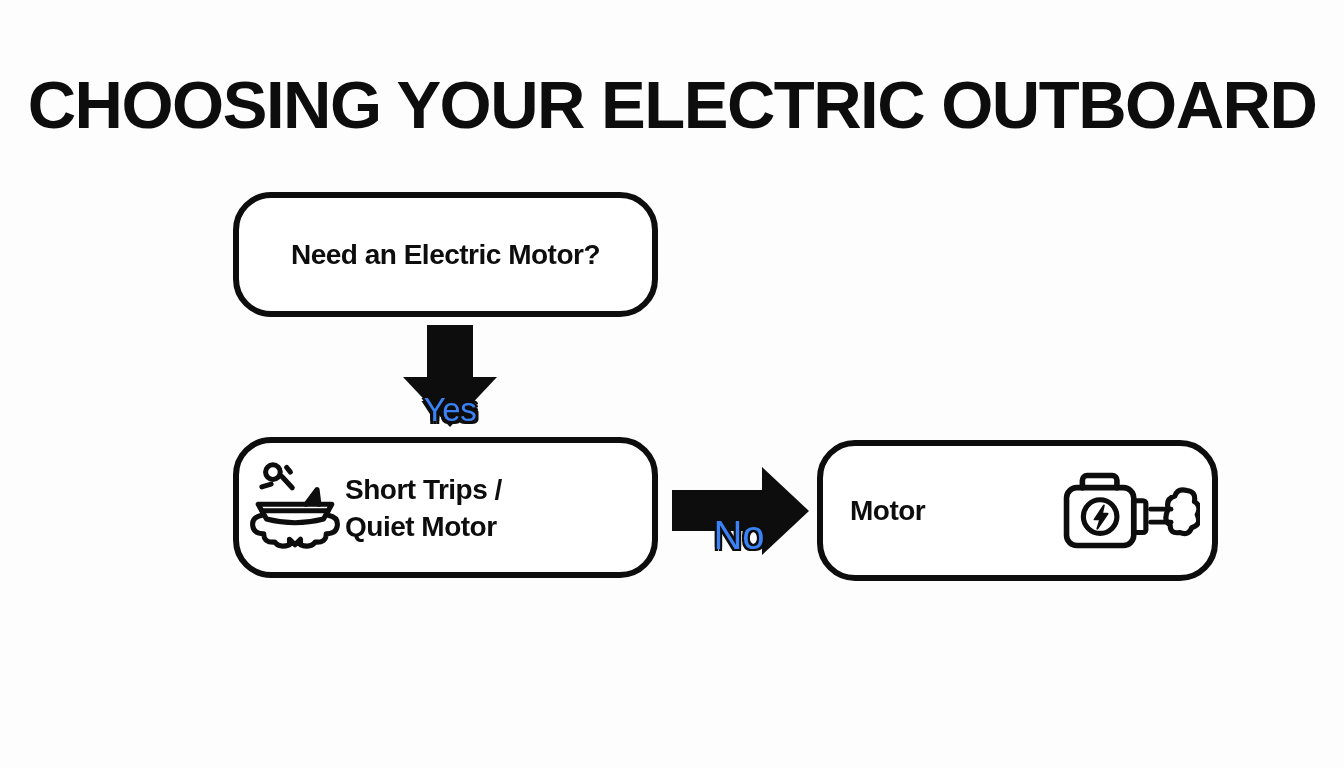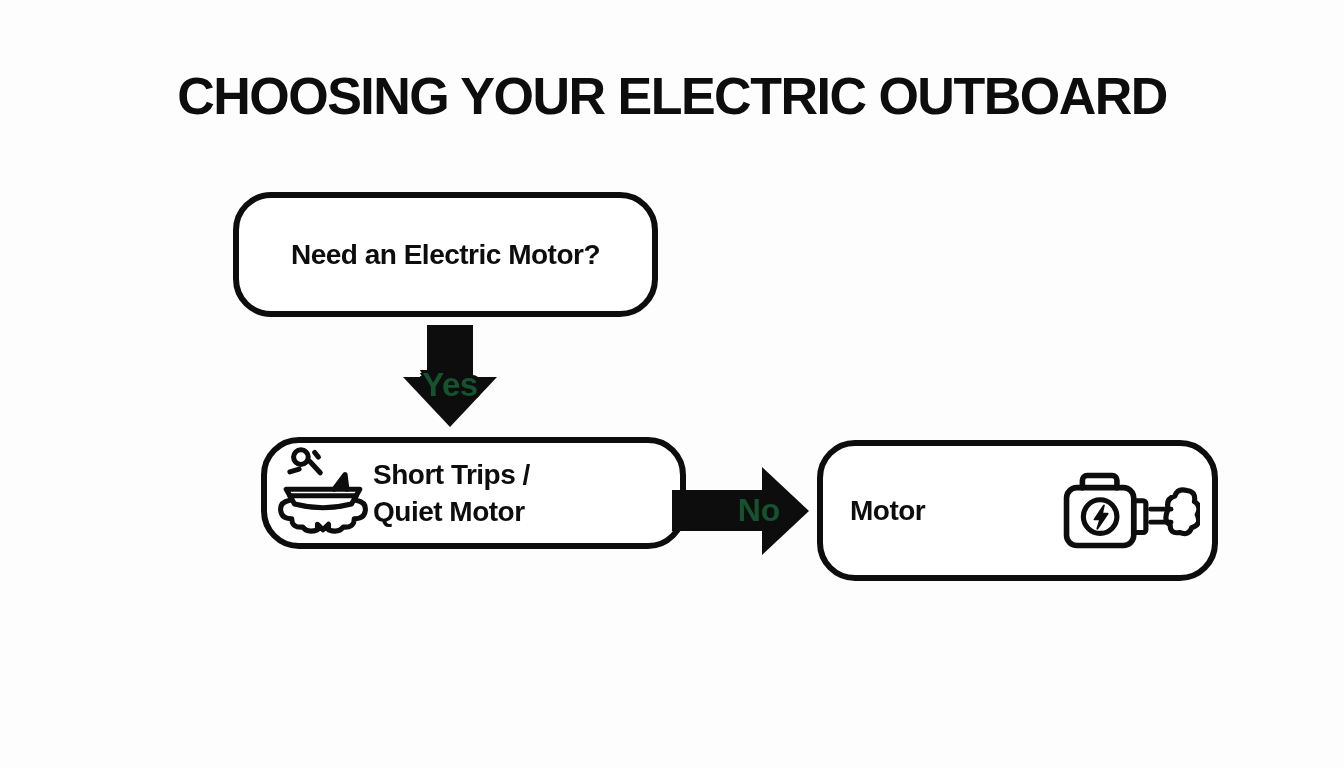--- a/index.html
+++ b/index.html
@@ -16,44 +16,43 @@
     background: var(--bg);
     overflow: hidden;
     font-family: "Liberation Sans", sans-serif;
     color: var(--ink);
   }
   .title {
     position: absolute;
     left: 0; right: 0;
     top: 66px;
     text-align: center;
-    font-size: 52px;
+    font-size: 67px;
     font-weight: bold;
     letter-spacing: -1.5px;
     color: var(--ink);
     white-space: nowrap;
   }
   .box {
     position: absolute;
     background: var(--box-fill);
     border: 6px solid var(--ink);
     border-radius: 38px;
     display: flex;
     align-items: center;
   }
   .box-question {
     left: 233px; top: 192px;
     width: 425px; height: 125px;
     justify-content: center;
   }
   .box-electric {
     left: 233px; top: 437px;
-    width: 425px; height: 112px;
+    width: 425px; height: 141px;
     padding: 0 10px 0 10px;
-    margin-left: 28px;
   }
   .box-gas {
     left: 817px; top: 440px;
     width: 401px; height: 141px;
     padding: 0 12px 0 27px;
   }
   .box-label {
     font-size: 28px;
     font-weight: bold;
     letter-spacing: -0.5px;
@@ -93,40 +92,41 @@
   }
   .arrow-right .head {
     position: absolute; left: 90px; top: 0;
     width: 0; height: 0;
     border-top: 44px solid transparent;
     border-bottom: 44px solid transparent;
     border-left: 47px solid var(--ink);
   }
   .arrow-label {
     position: absolute;
-    font-weight: bold;
-    color: #14532d;
+    font-weight: normal;
+    color: #3b82f6;
     white-space: nowrap;
     z-index: 2;
+    margin-top: 25px;
   }
   .arrow-down .arrow-label {
     left: 50%; top: 60px;
     transform: translate(-50%, -50%);
     font-size: 33px;
     letter-spacing: -0.5px;
     text-shadow:
       -3px -3px 0 var(--ink),  3px -3px 0 var(--ink),
       -3px  3px 0 var(--ink),  3px  3px 0 var(--ink),
       -3px  0   0 var(--ink),  3px  0   0 var(--ink),
        0   -3px 0 var(--ink),  0    3px 0 var(--ink);
   }
   .arrow-right .arrow-label {
-    left: 87px; top: 43px;
+    left: 67px; top: 43px;
     transform: translate(-50%, -50%);
-    font-size: 32px;
+    font-size: 40px;
     text-shadow:
       -2px -2px 0 var(--ink),  2px -2px 0 var(--ink),
       -2px  2px 0 var(--ink),  2px  2px 0 var(--ink);
   }
 </style>
 </head>
 <body>
 
 <div class="canvas">
 

